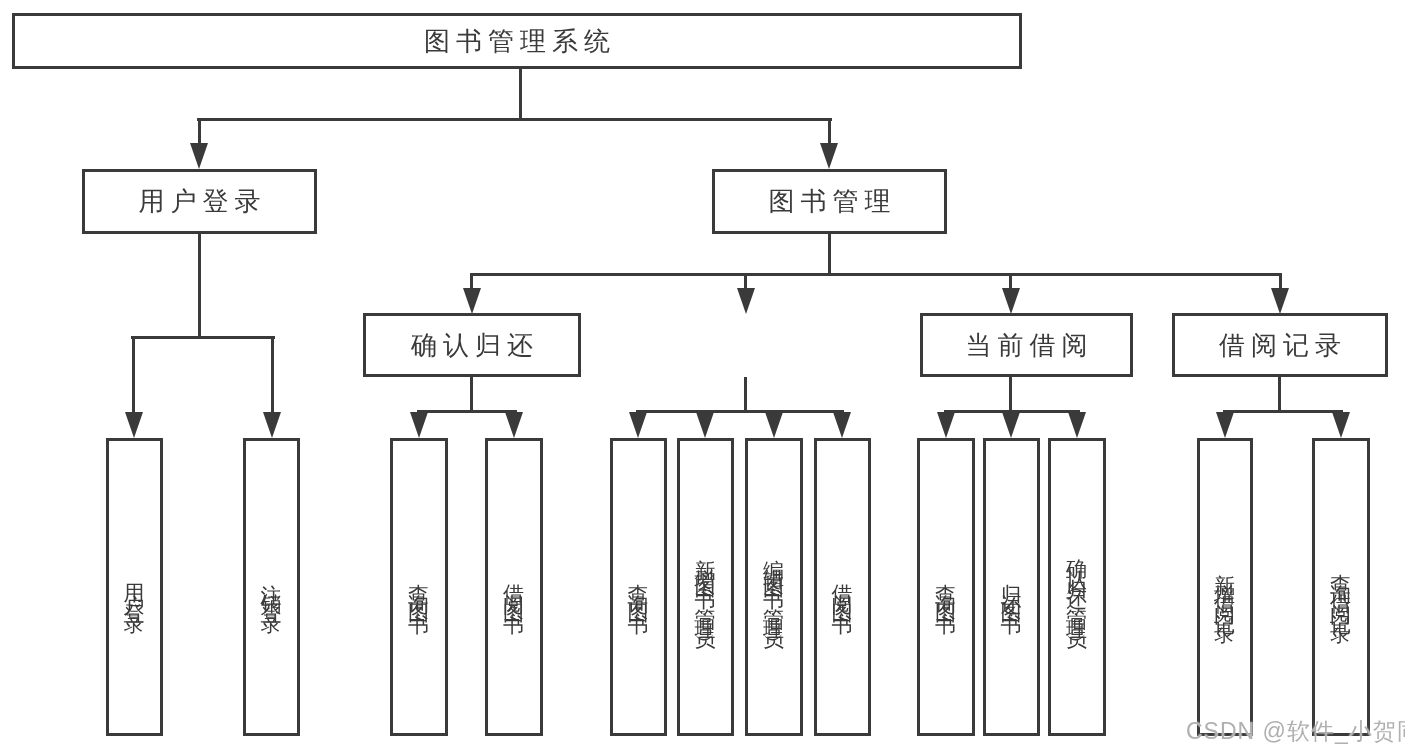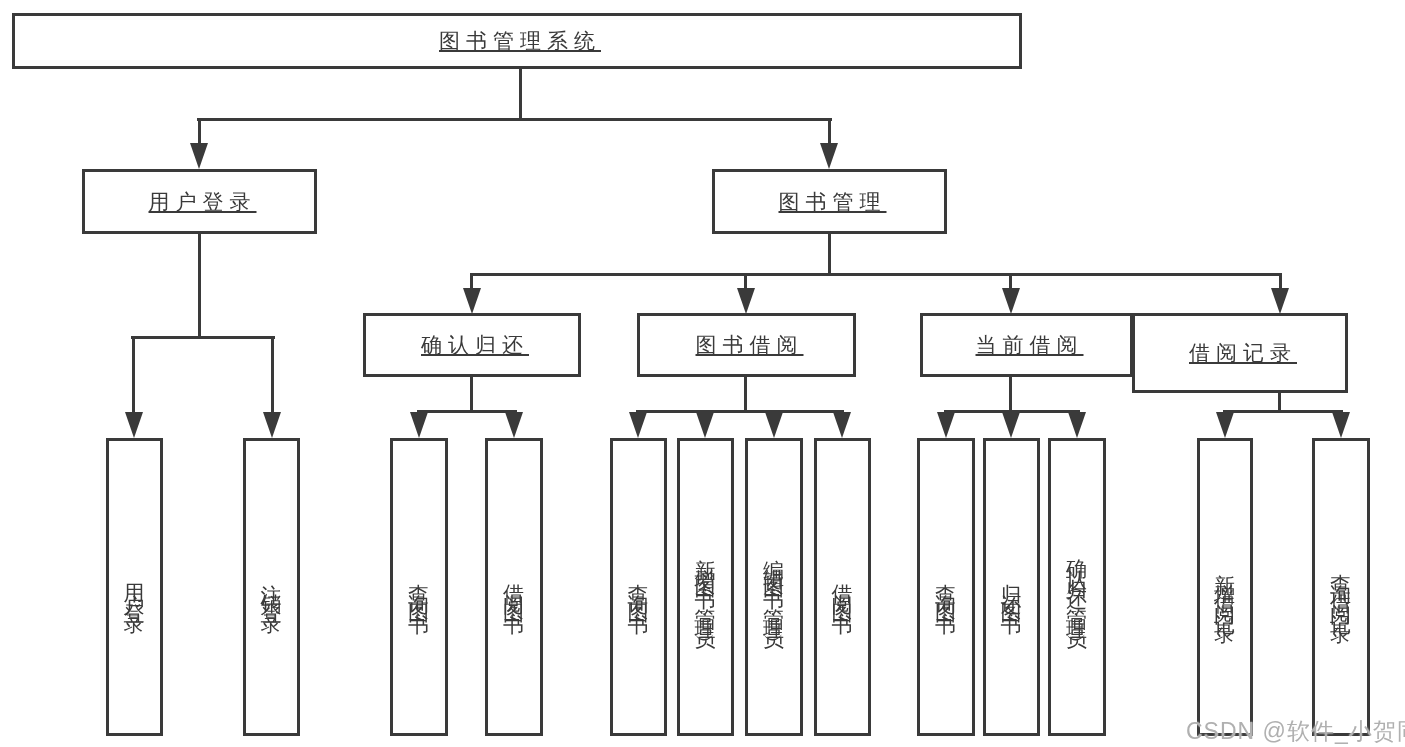--- a/index.html
+++ b/index.html
@@ -15,25 +15,24 @@
     position: absolute;
     box-sizing: border-box;
     border: 3px solid #3a3a3a;
     background: #ffffff;
     color: #3a3a3a;
     display: flex;
     align-items: center;
     justify-content: center;
   }
   .hlabel {
-    font-size: 21px;
+    font-size: 26px;
     letter-spacing: 6px;
     text-indent: 6px;
     white-space: nowrap;
-    text-decoration: underline;
   }
   .vlabel {
     font-size: 21px;
     writing-mode: vertical-rl;
     text-orientation: mixed;
     letter-spacing: 10px;
     line-height: 1;
   }
   .line {
     position: absolute;
@@ -109,23 +108,22 @@
   <div class="line" style="left:1223px; top:410px; width:120px; height:3px;"></div>
   <div class="arrow" style="left:1216px; top:412px;"></div>
   <div class="arrow" style="left:1332px; top:412px;"></div>
 
   <div class="box hlabel" style="left:12px; top:13px; width:1010px; height:56px;">图书管理系统</div>
 
   <div class="box hlabel" style="left:82px; top:169px; width:235px; height:65px;">用户登录</div>
   <div class="box hlabel" style="left:712px; top:169px; width:235px; height:65px;">图书管理</div>
 
   <div class="box hlabel" style="left:363px; top:313px; width:218px; height:64px;">确认归还</div>
-  <div class="box hlabel" style="left:637px; top:313px; width:219px; height:64px;">图书借阅</div>
   <div class="box hlabel" style="left:920px; top:313px; width:213px; height:64px;">当前借阅</div>
-  <div class="box hlabel" style="left:1132px; top:313px; width:216px; height:80px;">借阅记录</div>
+  <div class="box hlabel" style="left:1172px; top:313px; width:216px; height:64px;">借阅记录</div>
 
   <div class="box vlabel" style="left:106px; top:438px; width:57px; height:298px;">用户登录</div>
   <div class="box vlabel" style="left:243px; top:438px; width:57px; height:298px;">注销登录</div>
 
   <div class="box vlabel" style="left:390px; top:438px; width:58px; height:298px;">查询图书</div>
   <div class="box vlabel" style="left:485px; top:438px; width:58px; height:298px;">借阅图书</div>
 
   <div class="box vlabel" style="left:610px; top:438px; width:57px; height:298px;">查询图书</div>
   <div class="box vlabel" style="left:677px; top:438px; width:57px; height:298px;">新增图书（管理员）</div>
   <div class="box vlabel" style="left:745px; top:438px; width:58px; height:298px;">编辑图书（管理员）</div>

